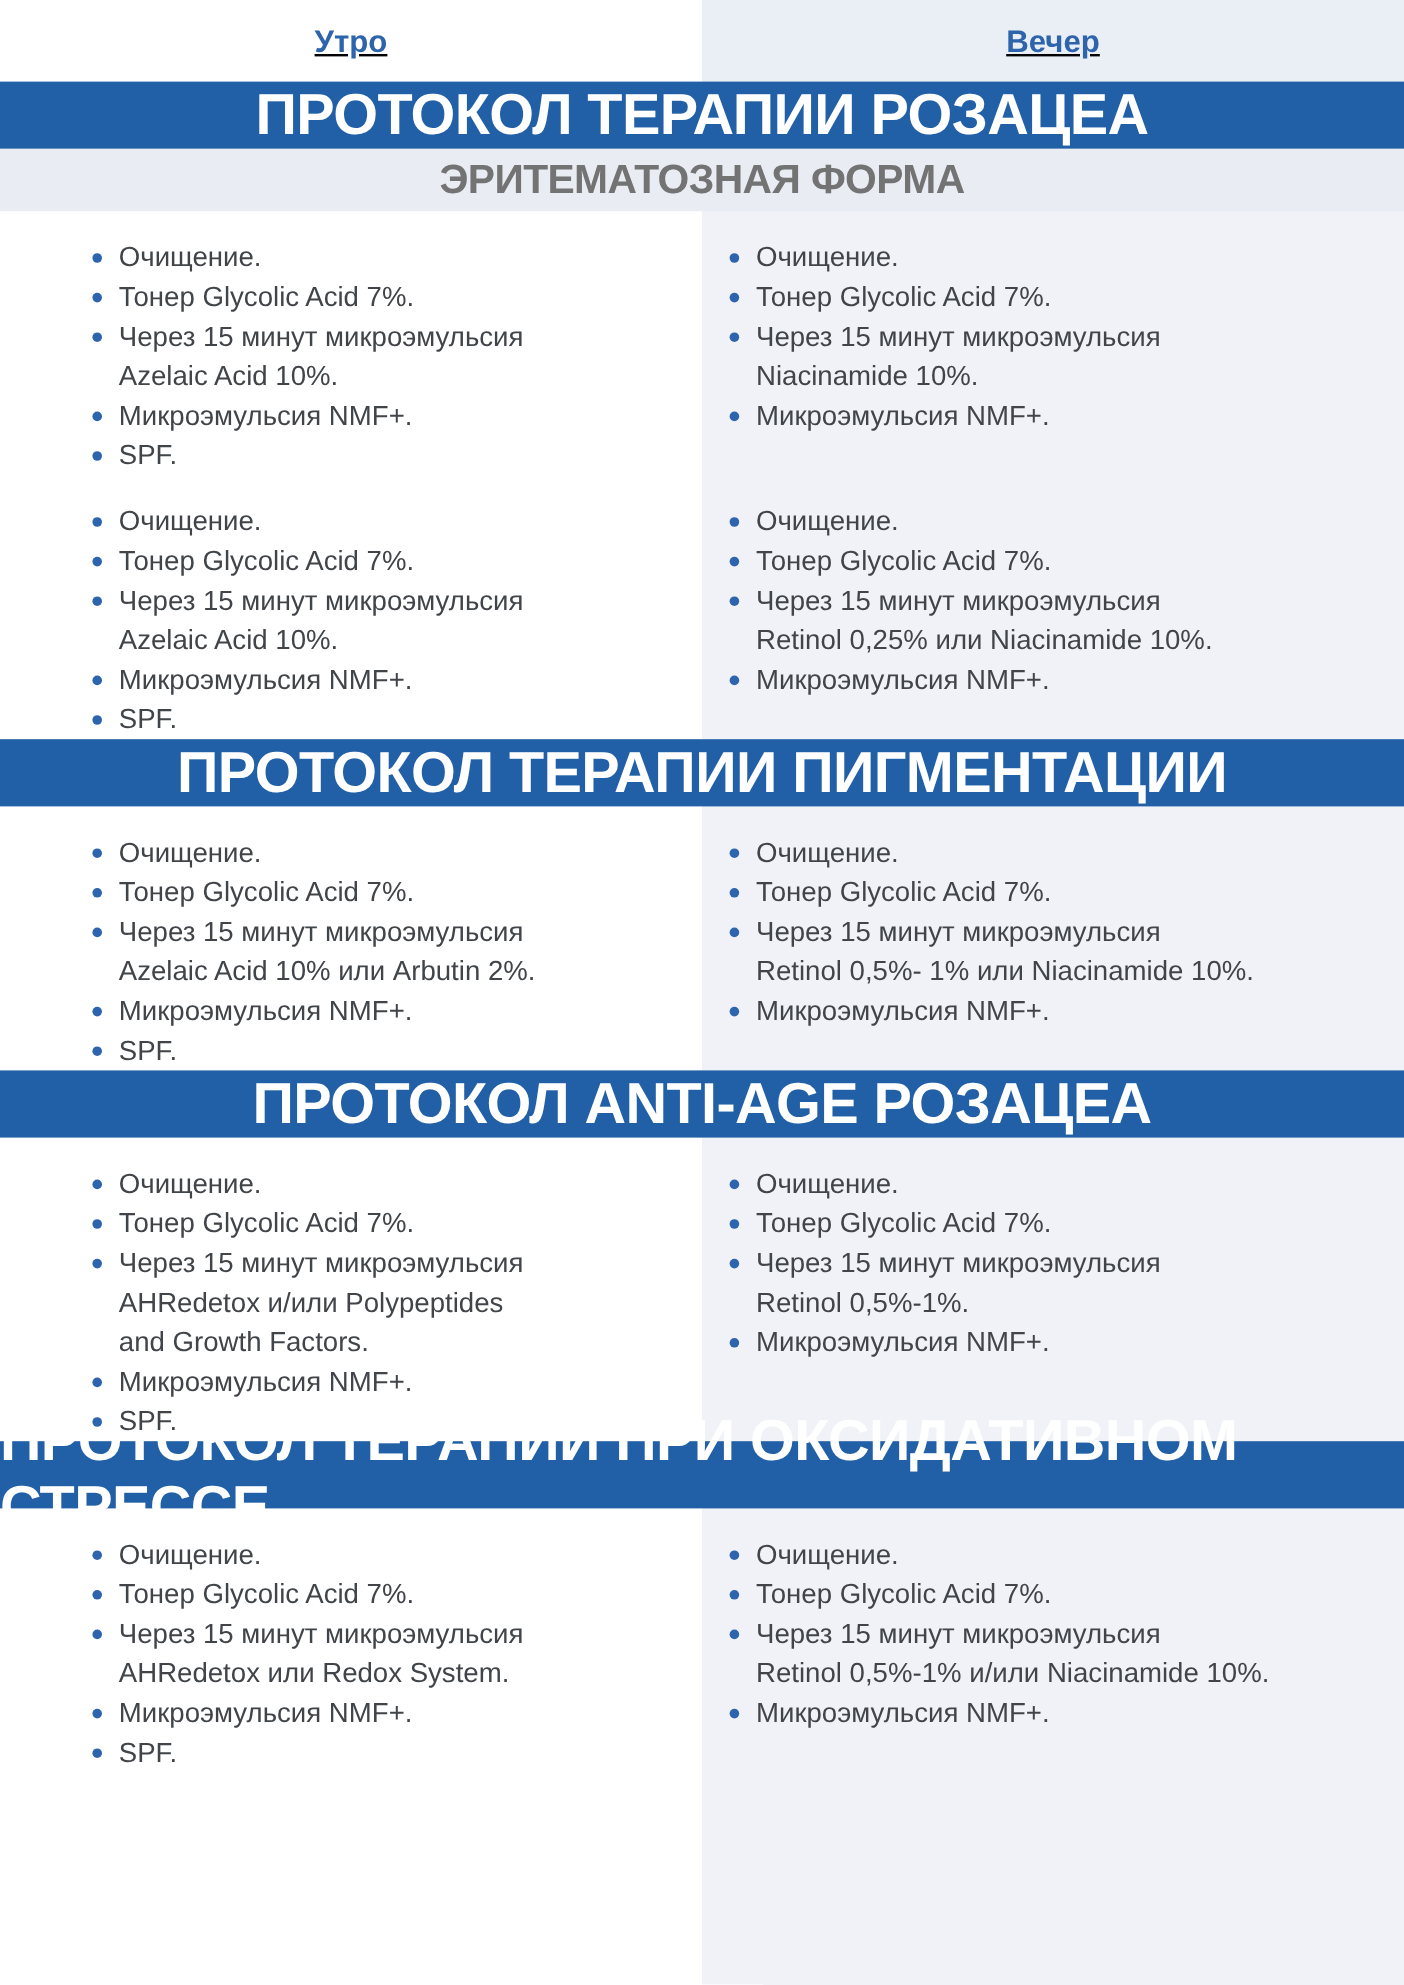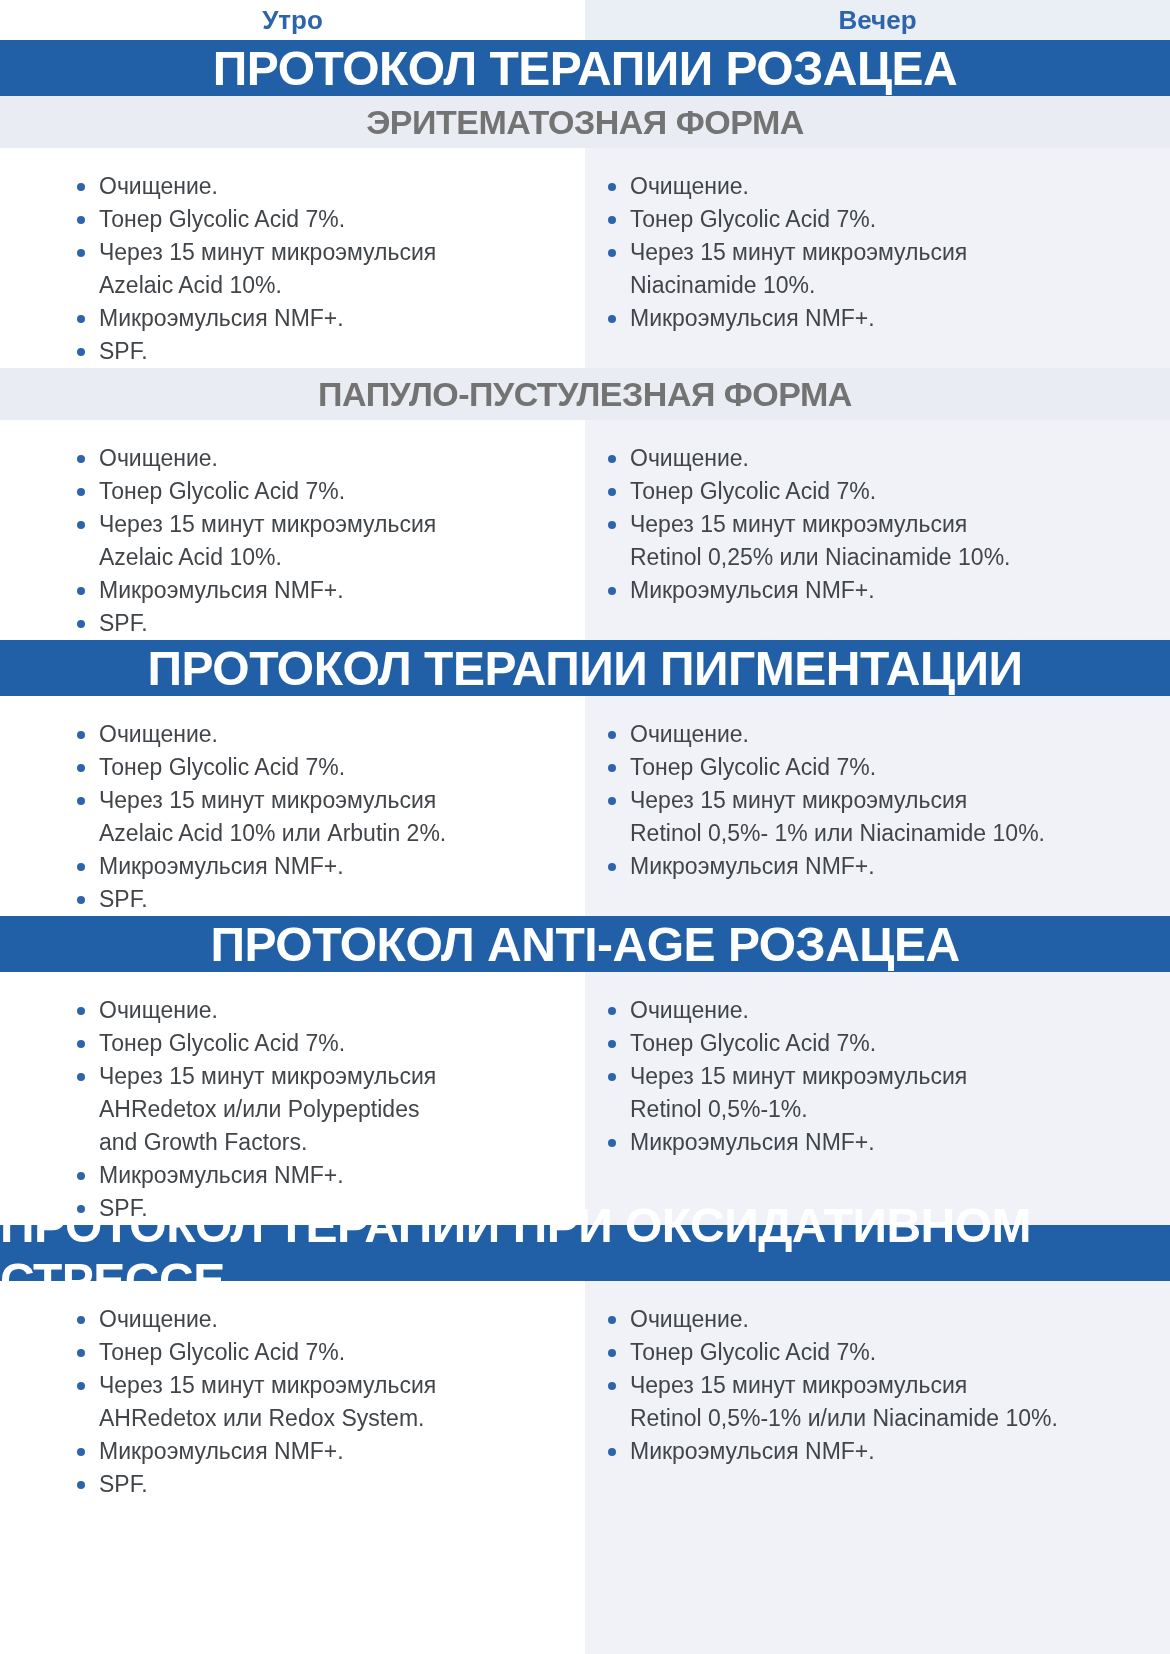--- a/index.html
+++ b/index.html
@@ -17,21 +17,21 @@
     left:585px; top:0;
     width:585px; height:100%;
     background:#f0f2f8;
   }
   .content {
     position:relative;
     display:flex;
     flex-direction:column;
     height:100%;
   }
-  .col-headers { display:flex; height:40px; }
+  .col-headers { display:flex; height:68px;text-decoration:underline; }
   .col-headers .cell {
     width:585px;
     display:flex; align-items:center; justify-content:center;
     font-size:26px; font-weight:bold; color:#2d64ab;
   }
   .col-headers .cell.evening { background:#eaeef5; }
   .band {
     height:56px; background:#2160a7;
     display:flex; align-items:center; justify-content:center;
     color:#ffffff; font-size:48px; font-weight:bold; letter-spacing:-0.5px;
@@ -97,21 +97,20 @@
         <ul class="bullet-list">
             <li>Очищение.</li>
             <li>Тонер Glycolic Acid 7%.</li>
             <li>Через 15 минут микроэмульсия
 Niacinamide 10%.</li>
             <li>Микроэмульсия NMF+.</li>
           </ul>
       </div>
     </div>
 
-    <div class="subband">ПАПУЛО-ПУСТУЛЕЗНАЯ ФОРМА</div>
 
     <div class="bullets-row">
       <div class="col morning">
         <ul class="bullet-list">
             <li>Очищение.</li>
             <li>Тонер Glycolic Acid 7%.</li>
             <li>Через 15 минут микроэмульсия
 Azelaic Acid 10%.</li>
             <li>Микроэмульсия NMF+.</li>
             <li>SPF.</li>

